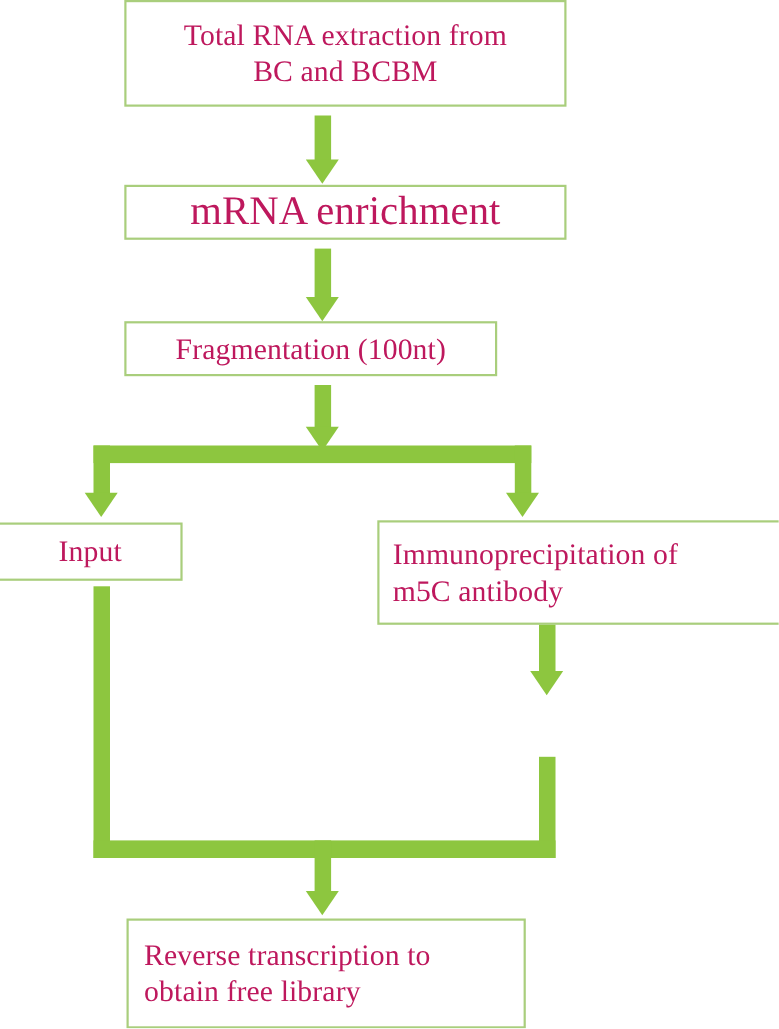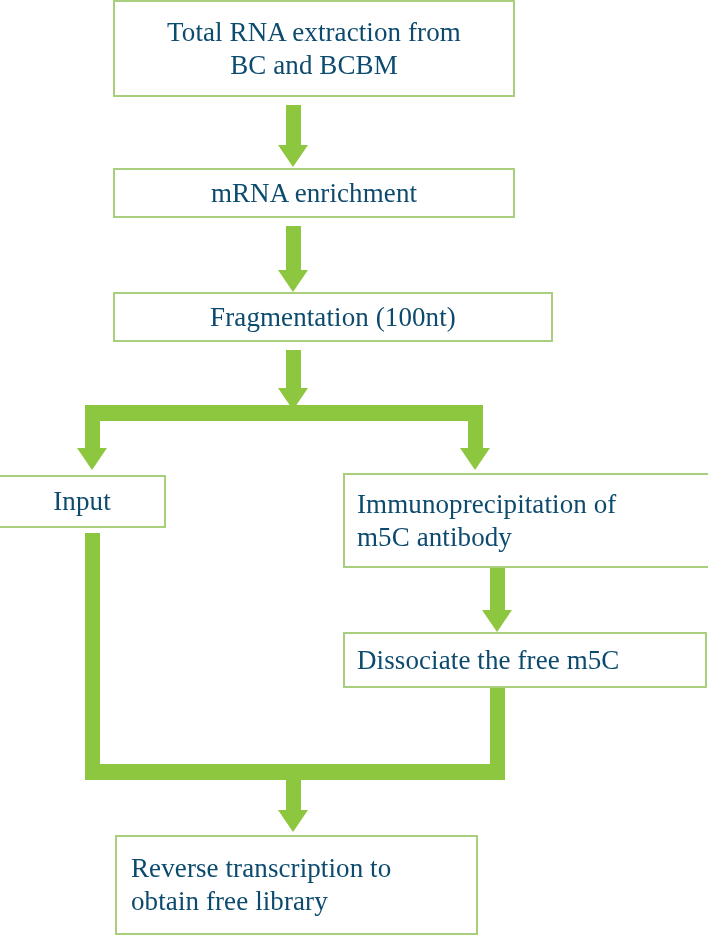--- a/index.html
+++ b/index.html
@@ -14,21 +14,21 @@
     height: 935px;
     background: #ffffff;
     overflow: hidden;
     font-family: "Liberation Serif", "DejaVu Serif", serif;
   }
   .node {
     position: absolute;
     box-sizing: border-box;
     border: 2px solid #a9ce7c;
     background: #ffffff;
-    color: #0c4a6e;
+    color: #be185d;
     display: flex;
     align-items: center;
     line-height: 1.22;
     letter-spacing: 0.1px;
   }
   .node .txt {
     display: block;
     width: 100%;
     white-space: pre-line;
   }
@@ -55,28 +55,28 @@
 <div id="canvas">
 
   <div class="node center" style="left:113px; top:0px; width:402px; height:97px; padding:0 26px; font-size:27px;">
     <span class="txt">Total RNA extraction from
 BC and BCBM</span>
   </div>
 
   <div class="bar" style="left:286px; top:105px; width:15px; height:42px;"></div>
   <div class="arrow-head" style="left:278px; top:145px;"></div>
 
-  <div class="node center" style="left:113px; top:168px; width:402px; height:50px; padding:0 26px; font-size:27px;">
+  <div class="node center" style="left:113px; top:168px; width:402px; height:50px; padding:0 26px; font-size:37px;">
     <span class="txt">mRNA enrichment</span>
   </div>
 
   <div class="bar" style="left:286px; top:226px; width:15px; height:46px;"></div>
   <div class="arrow-head" style="left:278px; top:270px;"></div>
 
-  <div class="node center" style="left:113px; top:292px; width:440px; height:50px; padding:0 26px; font-size:27px;">
+  <div class="node center" style="left:113px; top:292px; width:339px; height:50px; padding:0 26px; font-size:27px;">
     <span class="txt">Fragmentation (100nt)</span>
   </div>
 
   <div class="bar" style="left:286px; top:350px; width:15px; height:40px;"></div>
   <div class="arrow-head" style="left:278px; top:388px;"></div>
 
   <div class="bar" style="left:85px; top:405px; width:398px; height:16px;"></div>
 
   <div class="bar" style="left:85px; top:405px; width:15px; height:45px;"></div>
   <div class="arrow-head" style="left:77px; top:448px;"></div>
@@ -89,23 +89,20 @@
   </div>
 
   <div class="node left" style="left:343px; top:473px; width:400px; height:95px; padding:0 12px; font-size:27px;">
     <span class="txt">Immunoprecipitation of
 m5C antibody</span>
   </div>
 
   <div class="bar" style="left:490px; top:568px; width:15px; height:44px;"></div>
   <div class="arrow-head" style="left:482px; top:610px;"></div>
 
-  <div class="node left" style="left:343px; top:632px; width:364px; height:56px; padding:0 12px; font-size:27px;">
-    <span class="txt">Dissociate the free m5C</span>
-  </div>
 
   <div class="bar" style="left:85px; top:533px; width:15px; height:247px;"></div>
 
   <div class="bar" style="left:490px; top:688px; width:15px; height:92px;"></div>
 
   <div class="bar" style="left:85px; top:764px; width:420px; height:16px;"></div>
 
   <div class="bar" style="left:286px; top:764px; width:15px; height:48px;"></div>
   <div class="arrow-head" style="left:278px; top:810px;"></div>
 

